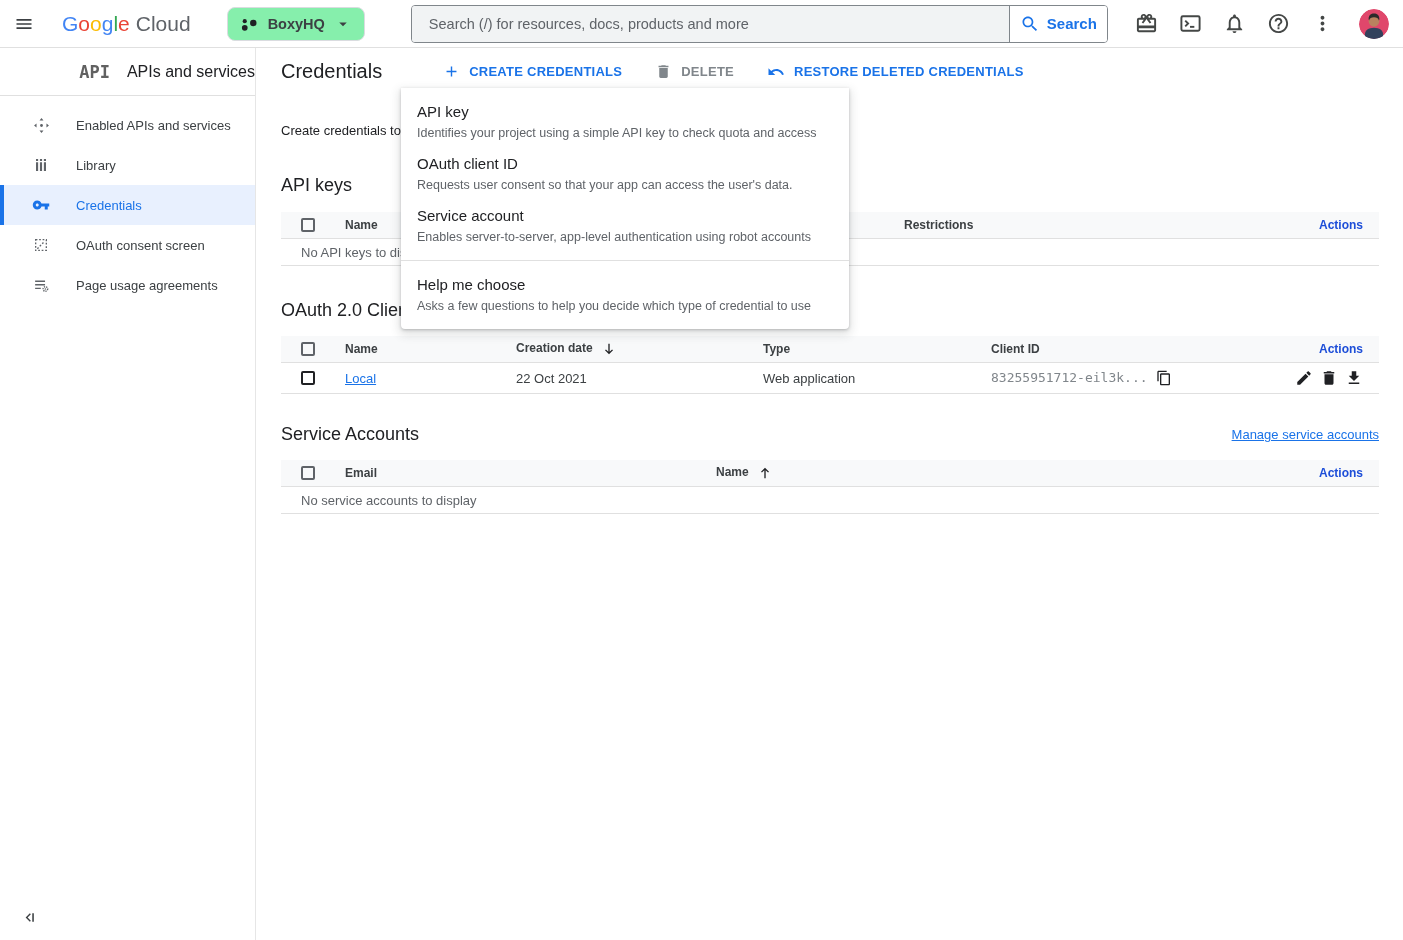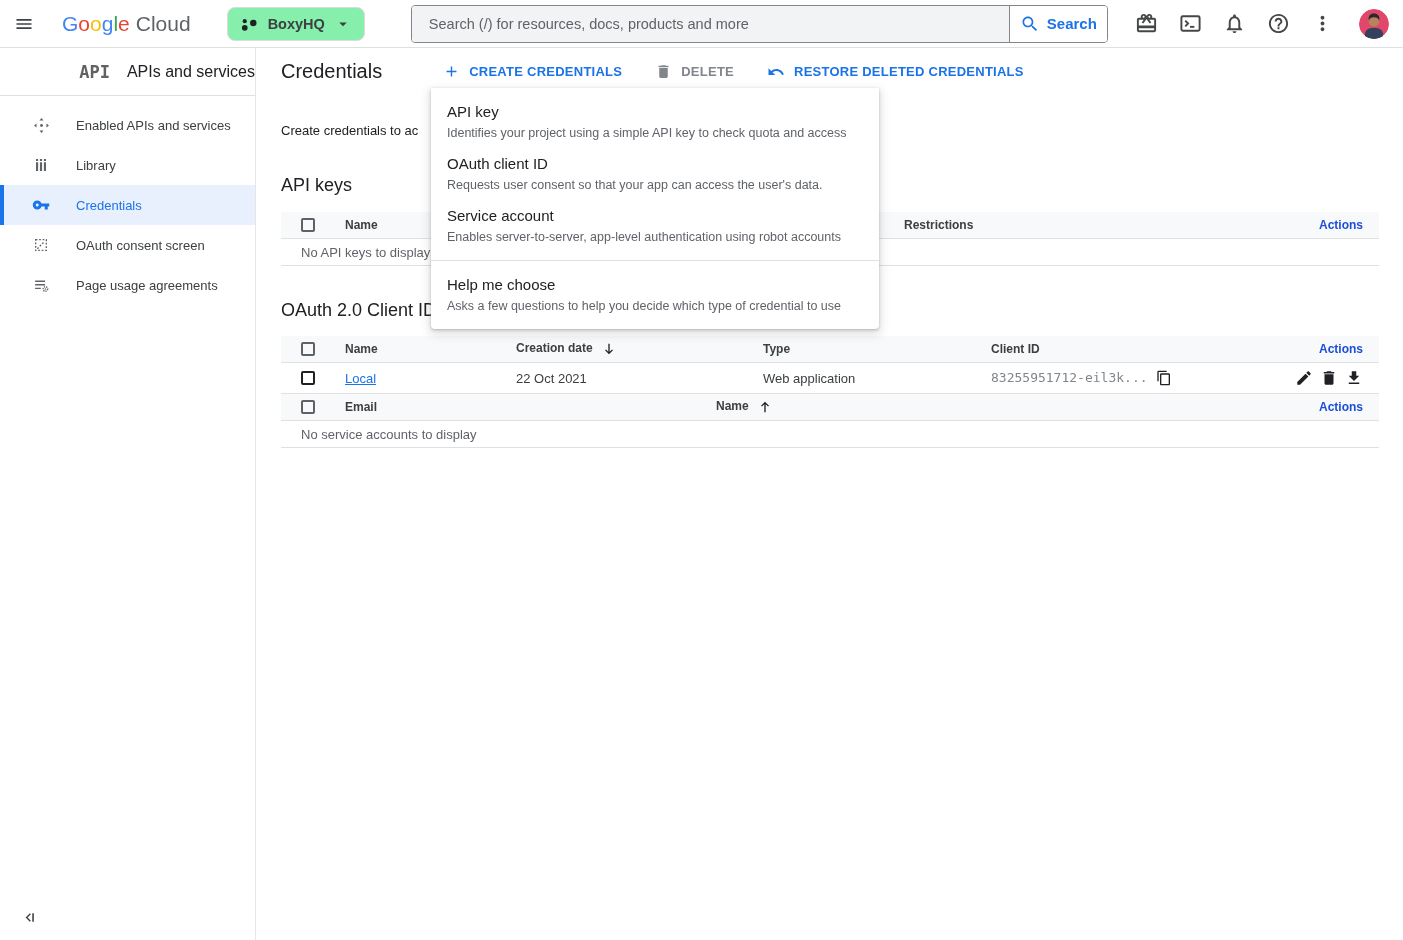--- a/index.html
+++ b/index.html
@@ -80,21 +80,21 @@
   .cb.dark { border-color:#202124; }
   .hflex { display:flex; gap:8px; }
   .sort-arrow { color:#202124; }
   .cell-link { color:#1a73e8; text-decoration:underline; cursor:pointer; }
   .client-id { font-family:"DejaVu Sans Mono","Liberation Mono",monospace; font-size:13px; color:#80868b; }
   .copy-icon { color:#202124; cursor:pointer; }
   .row-actions { justify-self:end; display:flex; align-items:center; gap:7px; color:#202124; }
   .row-actions .aico { cursor:pointer; }
 
   
-  .dropdown { position:absolute; left:431px; top:88px; width:448px; background:#fff;
+  .dropdown { position:absolute; left:401px; top:88px; width:448px; background:#fff;
     border-radius:0 0 4px 4px; padding:8px 0; z-index:100;
     box-shadow:0 1px 3px rgba(60,64,67,.3), 0 4px 10px 2px rgba(60,64,67,.15); }
   .menu-item { padding:6px 16px; cursor:pointer; overflow:hidden; }
   .mi-title { font-size:15px; line-height:20px; color:#202124; }
   .mi-desc { font-size:12.5px; line-height:18px; margin-top:2px; color:#5f6368; white-space:nowrap; }
   .menu-divider { border-top:1px solid #e0e0e0; margin:8px 0; }
 </style>
 </head>
 <body>
 
@@ -291,20 +291,24 @@
             <path d="M6 19c0 1.1.9 2 2 2h8c1.1 0 2-.9 2-2V7H6v12zM19 4h-3.5l-1-1h-5l-1 1H5v2h14V4z"></path>
           </svg>
         <svg class="aico" width="18" height="18" viewBox="0 0 24 24" fill="currentColor">
             <path d="M19 9h-4V3H9v6H5l7 7 7-7zM5 18v2h14v-2H5z"></path>
           </svg>
       </span>
     </div>
   </div>
 
   <div class="sec-sa">
+    <div class="sa-titlerow">
+      <span class="section-title">Service Accounts</span>
+      <a class="manage-link">Manage service accounts</a>
+    </div>
     <div class="thead grid-sa">
       <span class="cb"></span>
       <span>Email</span>
       <span class="hflex">
         <span>Name</span>
         <svg class="sort-arrow" width="16" height="16" viewBox="0 0 24 24" fill="currentColor">
             <path d="M13 20V7.83l3.59 3.58L18 10l-6-6-6 6 1.41 1.41L11 7.83V20h2z"></path>
           </svg>
       </span>
       <span class="th-actions">Actions</span>

